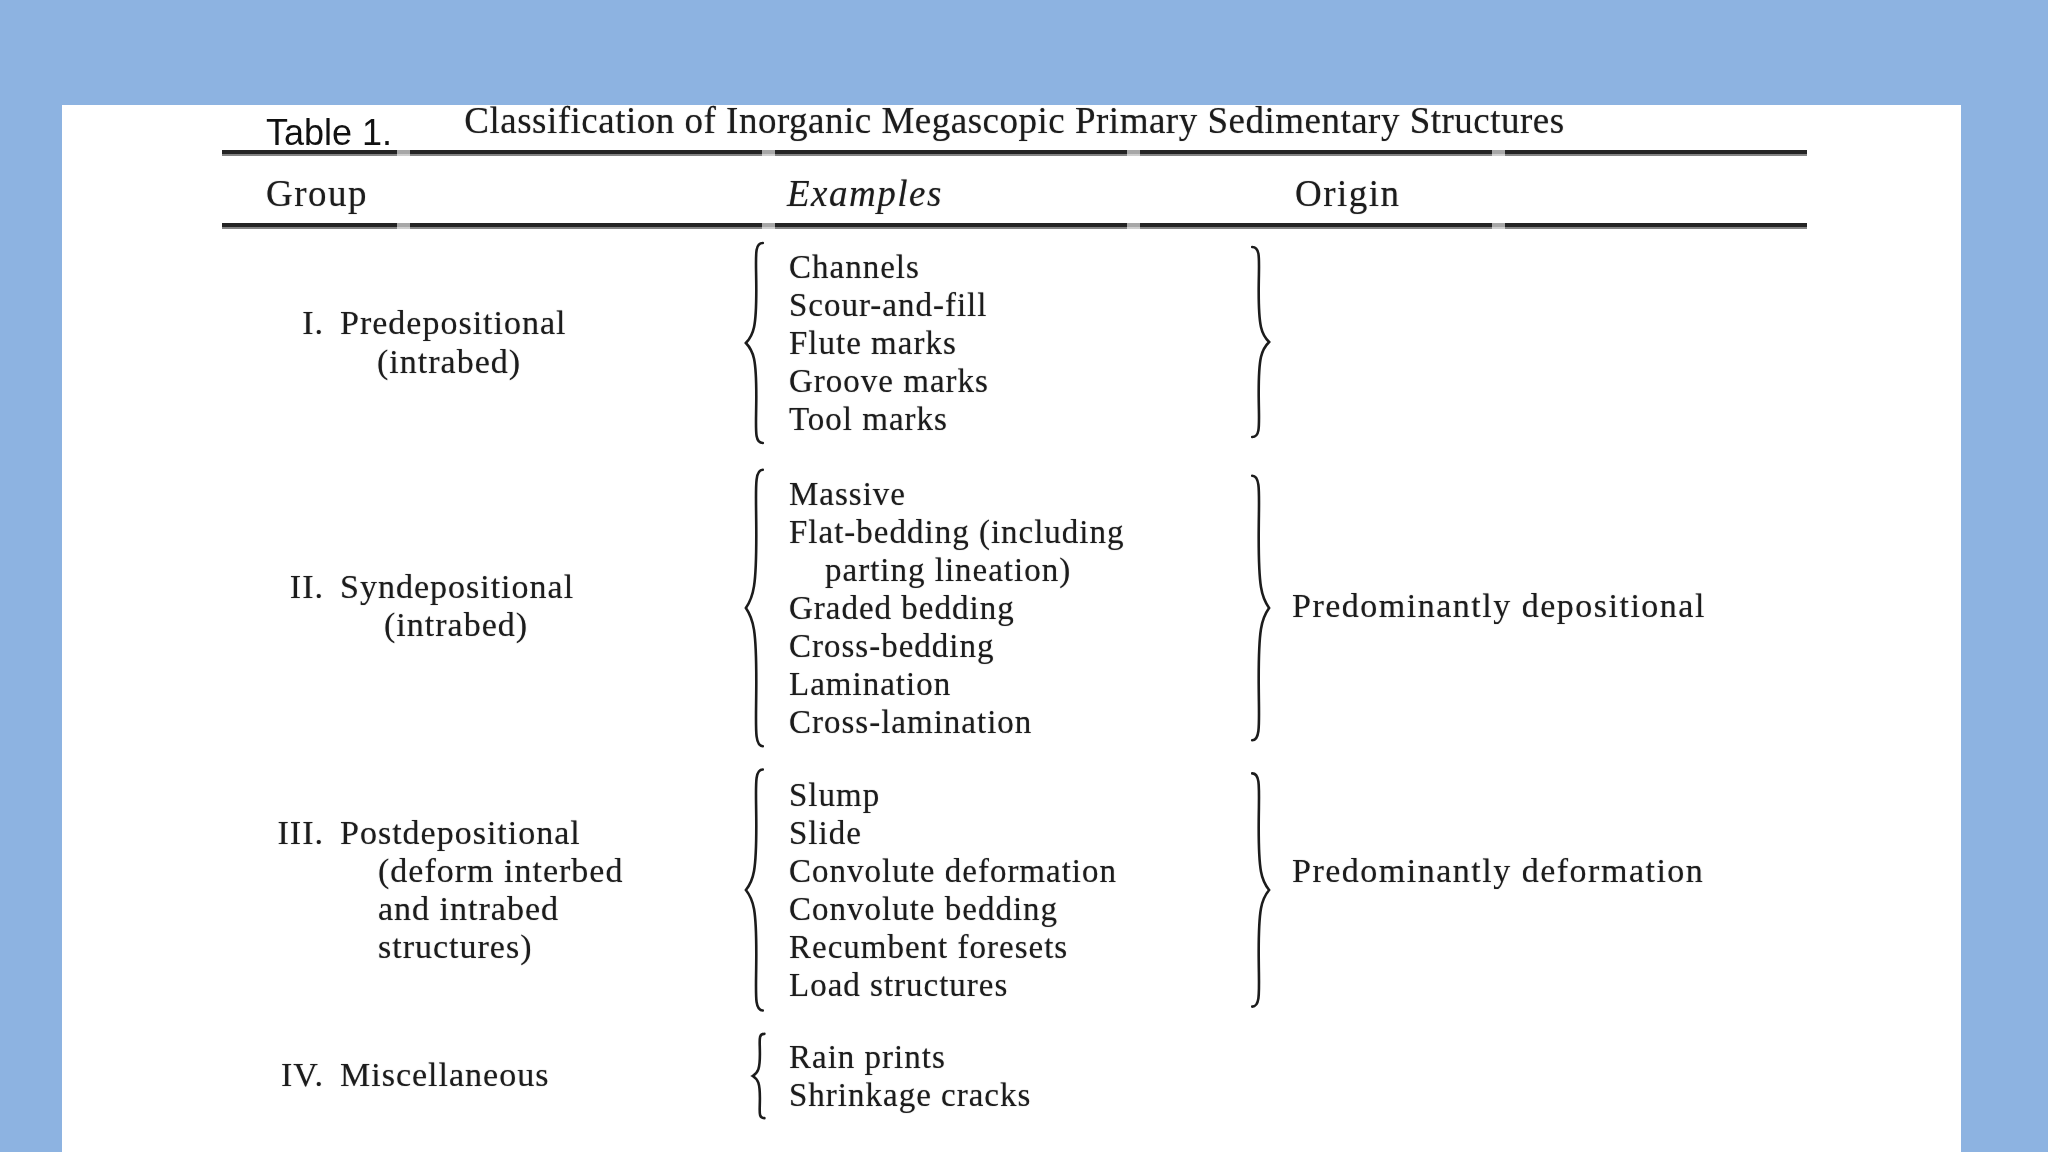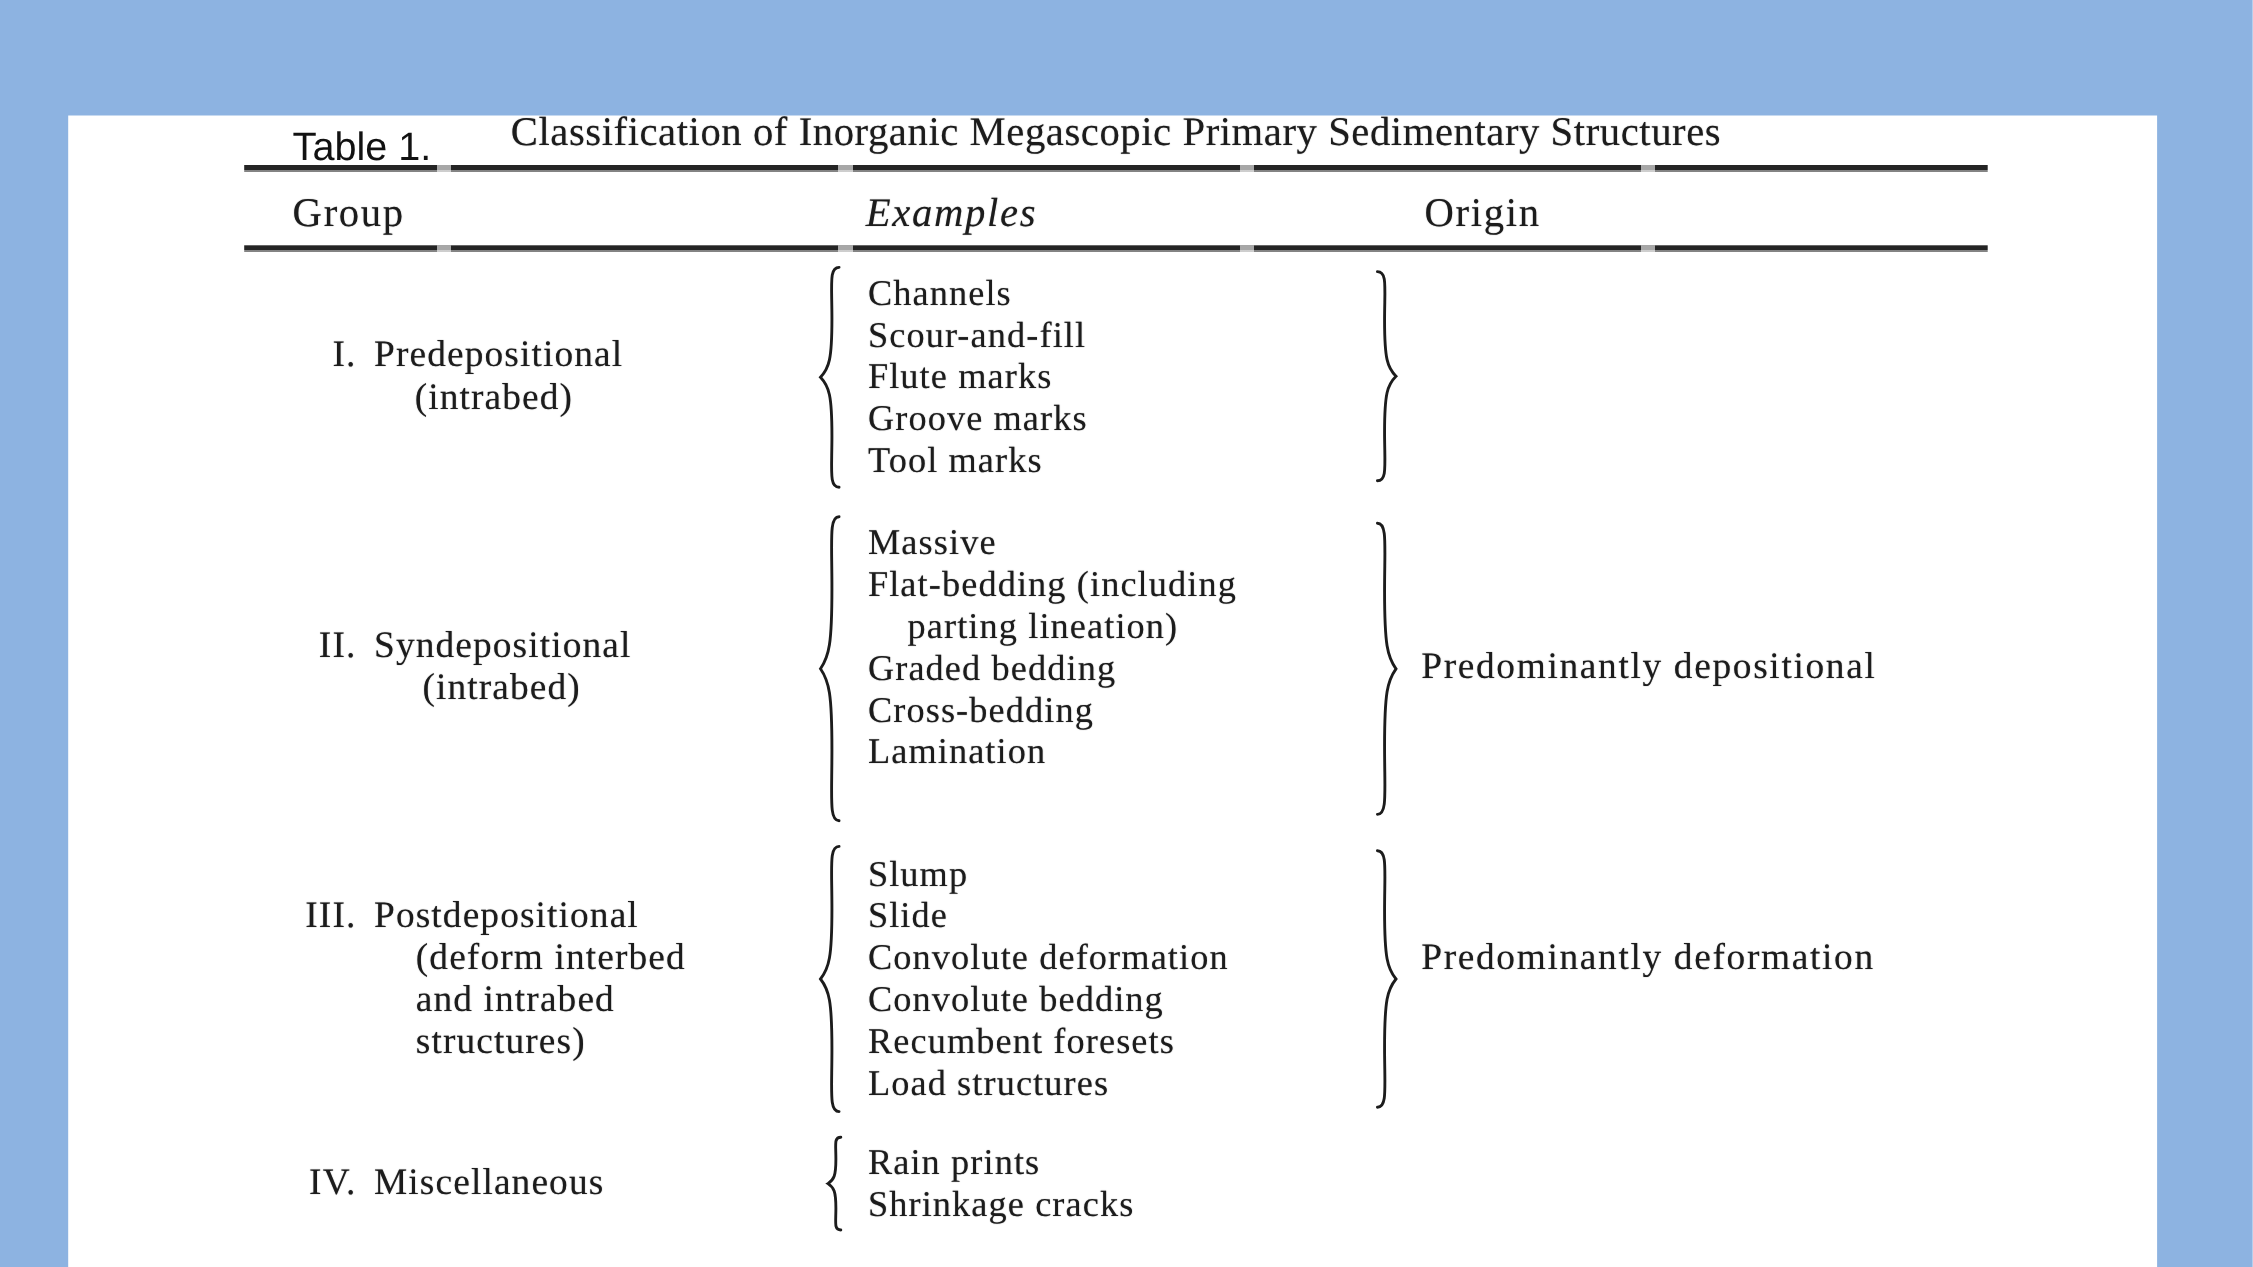--- a/index.html
+++ b/index.html
@@ -104,20 +104,21 @@
     <svg class="brace" style="left:680px; top:362px; width:26px; height:282px;" viewBox="0 0 20 100" preserveAspectRatio="none">
       <path d="M16 1 C9 1 11 8 11 24 C11 42 9 46 3 50 C9 54 11 58 11 76 C11 92 9 99 16 99" vector-effect="non-scaling-stroke"></path>
     </svg>
     <div class="examples scan-text" style="top:370px;">
       <div class="ex-line">Massive</div>
       <div class="ex-line">Flat-bedding (including</div>
       <div class="ex-line indent">parting lineation)</div>
       <div class="ex-line">Graded bedding</div>
       <div class="ex-line">Cross-bedding</div>
       <div class="ex-line">Lamination</div>
+      <div class="ex-line">Cross-lamination</div>
     </div>
     <svg class="brace" style="left:1185px; top:368px; width:26px; height:270px;" viewBox="0 0 20 100" preserveAspectRatio="none">
       <path d="M4 1 C11 1 9 8 9 24 C9 42 11 46 17 50 C11 54 9 58 9 76 C9 92 11 99 4 99" vector-effect="non-scaling-stroke"></path>
     </svg>
     <div class="origin scan-text" style="top:480px;">Predominantly depositional</div>
 
     <div class="numeral scan-text" style="left:186px; top:708px;">III.</div>
     <div class="gname scan-text" style="left:278px; top:708px;">Postdepositional</div>
     <div class="gsub scan-text" style="left:316px; top:746px;">(deform interbed</div>
     <div class="gsub scan-text" style="left:316px; top:784px;">and intrabed</div>

